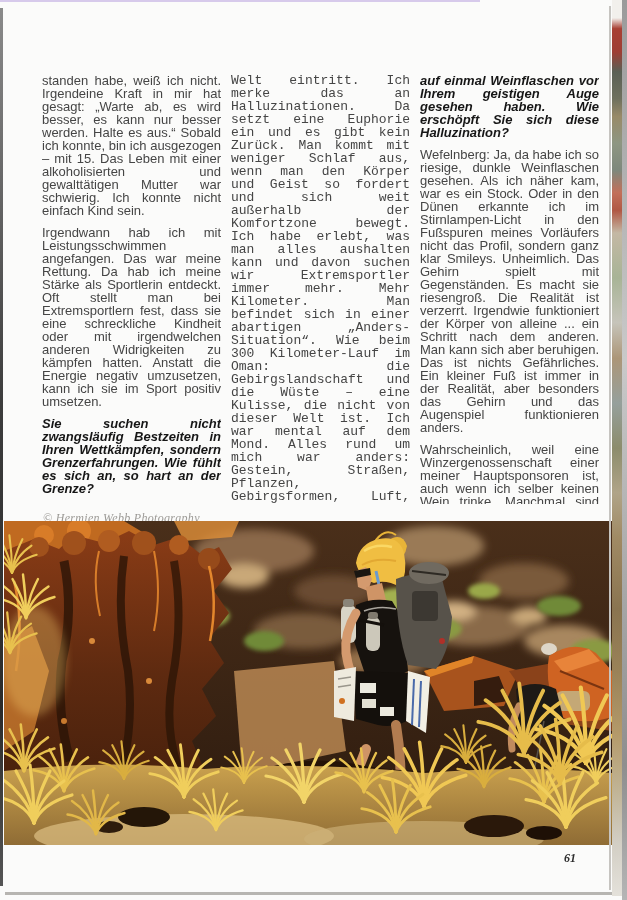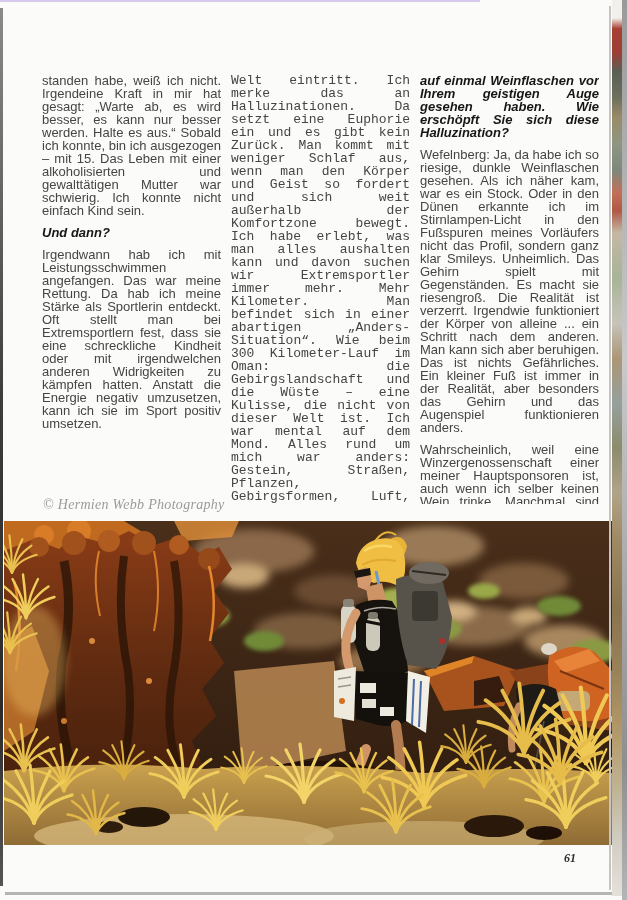--- a/index.html
+++ b/index.html
@@ -24,41 +24,41 @@
   .far-right-edge{position:absolute;left:622px;top:0;width:5px;height:900px;
         background:linear-gradient(#9a9a9a,#c9c9c9 40%,#8e8e8e 85%,#b5b5b5);}
 
   .col{position:absolute;top:74px;width:179px;height:430px;overflow:hidden;
        text-align:justify;font-size:13px;line-height:13px;color:#454545;
        hyphens:auto;-webkit-hyphens:auto;}
   .col-1{left:42px;} .col-2{left:231px;font-family:Liberation Mono, monospace;} .col-3{left:420px;}
   .col p{margin:0 0 9px 0;}
   .col p.question{font-weight:700;font-style:italic;color:#161616;}
 
-  .photo-credit{position:absolute;left:43px;top:497px;
+  .photo-credit{position:absolute;left:43px;top:511px;
        font-family:"Liberation Serif",serif;font-style:italic;
-       font-size:14px;color:#9c9a96;letter-spacing:.3px;}
+       font-size:12px;color:#9c9a96;letter-spacing:.3px;}
   .photo{position:absolute;left:4px;top:521px;width:608px;height:324px;margin:0;}
   .photo svg{display:block;width:100%;height:100%;}
   .page-number{position:absolute;left:552px;top:851px;width:36px;
        text-align:center;font-family:Liberation Serif, serif;
        font-style:italic;font-weight:700;font-size:12px;color:#2e2e2e;}
 </style>
 </head>
 <body>
 
 <div class="scan">
 
   <div class="top-scan-line"></div>
   <div class="left-edge"></div>
 
   <section class="col col-1">
     <p class="body">standen habe, weiß ich nicht. Irgendeine Kraft in mir hat gesagt: „Warte ab, es wird besser, es kann nur besser werden. Halte es aus.“ Sobald ich konnte, bin ich ausgezogen – mit 15. Das Leben mit einer alkoholisierten und gewalttätigen Mutter war schwierig. Ich konnte nicht einfach Kind sein.</p>
-    <p class="question">Und dann?</p>
     <p class="body">Irgendwann hab ich mit Leistungsschwimmen angefangen. Das war meine Rettung. Da hab ich meine Stärke als Sportlerin entdeckt. Oft stellt man bei Extremsportlern fest, dass sie eine schreckliche Kindheit oder mit irgendwelchen anderen Widrigkeiten zu kämpfen hatten. Anstatt die Energie negativ umzusetzen, kann ich sie im Sport positiv umsetzen.</p>
+    <p class="question">Sie suchen nicht zwangsläufig Bestzeiten in Ihren Wettkämpfen, sondern Grenzerfahrungen. Wie fühlt es sich an, so hart an der Grenze?</p>
   </section>
 
   <section class="col col-2">
     <p class="body">Welt eintritt. Ich merke das an Halluzinationen. Da setzt eine Euphorie ein und es gibt kein Zurück. Man kommt mit weniger Schlaf aus, wenn man den Körper und Geist so fordert und sich weit außerhalb der Komfortzone bewegt. Ich habe erlebt, was man alles aushalten kann und davon suchen wir Extremsportler immer mehr. Mehr Kilometer. Man befindet sich in einer abartigen „Anders-Situation“. Wie beim 300 Kilometer-Lauf im Oman: die Gebirgslandschaft und die Wüste – eine Kulisse, die nicht von dieser Welt ist. Ich war mental auf dem Mond. Alles rund um mich war anders: Gestein, Straßen, Pflanzen, Gebirgsformen, Luft, Wasser – alles komplett anders. Es ist fast, als wäre man auf Drogen. Vor allem nachts, weil der Schlaf fehlt. Da bildet man sich unglaubliche Sachen ein. Man nimmt Leute anders wahr, geht anders mit ihnen um – wird z.B. liebevoller, ungeduldiger, aggressiver ... Ich selbst erlebe mich als sehr gezähmt. Man redet teilweise Blödsinn, weil man so erschöpft und müde ist. Man hat das Gefühl, in einem Traum zu sein.</p>
   </section>
 
   <section class="col col-3">
     <p class="question">auf einmal Weinflaschen vor Ihrem geistigen Auge gesehen haben. Wie erschöpft Sie sich diese Halluzination?</p>
     <p class="body">Wefelnberg: Ja, da habe ich so riesige, dunkle Weinflaschen gesehen. Als ich näher kam, war es ein Stock. Oder in den Dünen erkannte ich im Stirnlampen-Licht in den Fußspuren meines Vorläufers nicht das Profil, sondern ganz klar Smileys. Unheimlich. Das Gehirn spielt mit Gegenständen. Es macht sie riesengroß. Die Realität ist verzerrt. Irgendwie funktioniert der Körper von alleine ... ein Schritt nach dem anderen. Man kann sich aber beruhigen. Das ist nichts Gefährliches. Ein kleiner Fuß ist immer in der Realität, aber besonders das Gehirn und das Augenspiel funktionieren anders.</p>
     <p class="body">Wahrscheinlich, weil eine Winzergenossenschaft einer meiner Hauptsponsoren ist, auch wenn ich selber keinen Wein trinke. Manchmal sind die Gedanken ein Wunschdenken. Ich sah schon ein Steak mit Pommes auf dem Tisch vor mir. Aber alles kann ich mir nicht erklären. Ich habe eine Kuh auf der Klippe im Hochzeitskleid</p>

